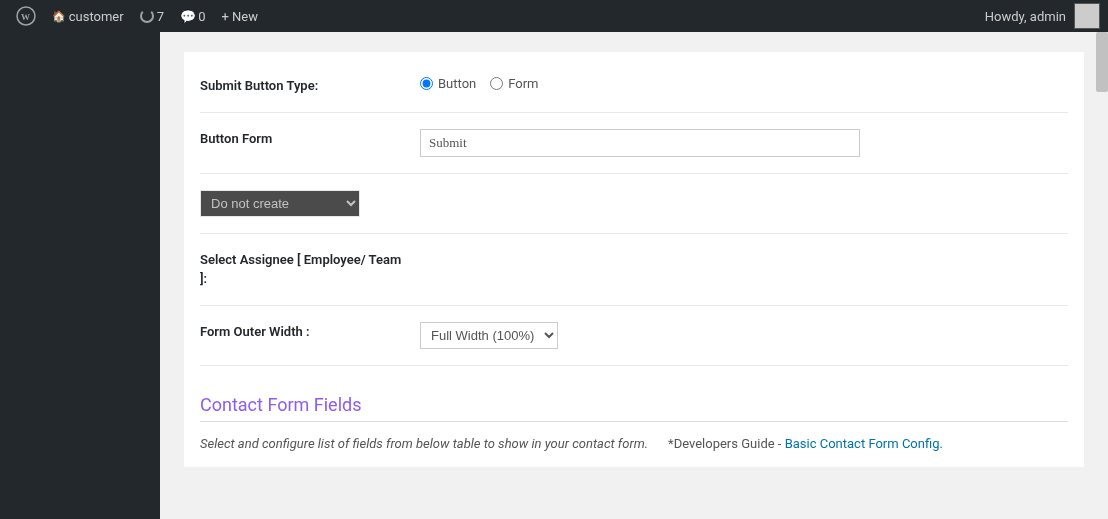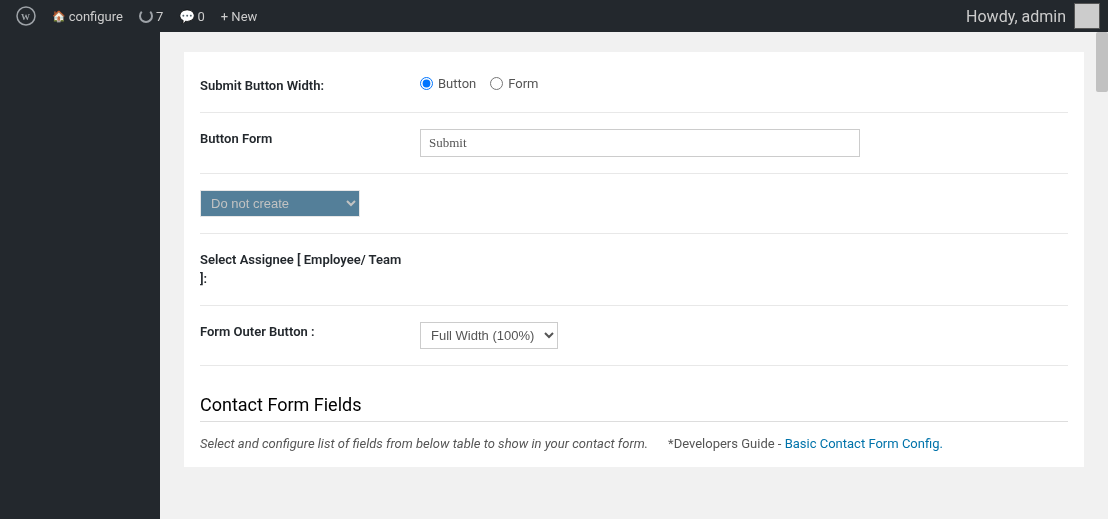--- a/index.html
+++ b/index.html
@@ -29,21 +29,21 @@
     }
     .admin-bar-right {
       margin-left: auto;
       display: flex;
       align-items: center;
     }
     .wp-logo {
       width: 20px; height: 20px;
       fill: #9ea3a8;
     }
-    .howdy-text { color: #ccc; font-size: 16px; padding: 0 8px; }
+    .howdy-text { color: #ccc; font-size: 13px; padding: 0 8px; }
     .avatar-box {
       width: 26px; height: 26px;
       background: #ccc;
       border: 1px solid #555;
     }
     .update-icon {
       display: inline-block;
       width: 14px; height: 14px;
       border: 2px solid #9ea3a8;
       border-radius: 50%;
@@ -130,21 +130,21 @@
       border: 1px solid #ddd;
       padding: 4px 6px;
       font-size: 13px;
       width: 160px;
     }
 
     
     .section-heading {
       font-size: 18px;
       font-weight: 400;
-      color: #000000;
+      color: #8b5cf6;
       margin-top: 28px;
       margin-bottom: 8px;
       padding-bottom: 6px;
       border-bottom: 1px solid #ddd;
     }
 
     
     .footer-text {
       color: #555;
       font-size: 13px;
@@ -192,21 +192,21 @@
 
 <div class="admin-bar">
   <div class="admin-bar-item">
     <svg class="wp-logo" viewBox="0 0 20 20">
       <circle cx="10" cy="10" r="9" fill="none" stroke="#9ea3a8" stroke-width="1.5"></circle>
       <text x="5" y="14" font-size="9" fill="#9ea3a8" font-family="serif" font-weight="bold">W</text>
     </svg>
   </div>
   <div class="admin-bar-item">
     <span style="margin-right:3px; font-size:11px;">🏠</span>
-    <span>configure</span>
+    <span>customer</span>
   </div>
   <div class="admin-bar-item">
     <span class="update-icon"></span>
     <span>7</span>
   </div>
   <div class="admin-bar-item">
     <span class="comment-icon">💬</span>
     <span>0</span>
   </div>
   <div class="admin-bar-item">
@@ -221,21 +221,21 @@
 <div class="sidebar"></div>
 
 <div class="scrollbar-track">
   <div class="scrollbar-thumb"></div>
 </div>
 
 <div class="main-content">
   <div class="content-panel">
 
     <div class="form-row">
-      <div class="form-label">Submit Button Width:</div>
+      <div class="form-label">Submit Button Type:</div>
       <div class="form-control-area">
         <div class="radio-group">
           <label class="radio-label">
             <input type="radio" name="submit_type" checked="" style="">
             <span>Button</span>
           </label>
           <label class="radio-label">
             <input type="radio" name="submit_type" style="">
             <span>Form</span>
           </label>
@@ -246,32 +246,32 @@
     <div class="form-row">
       <div class="form-label">Button Form</div>
       <div class="form-control-area">
         <input type="text" class="text-input" value="Submit" style="">
       </div>
     </div>
 
 
     <div class="form-row">
       <div class="form-control-area">
-        <select class="select-field select-disabled" disabled="" style="color:#aaa; background:#0c4a6e;">
+        <select class="select-field select-disabled" disabled="" style="color:#aaa; background:#000000;">
           <option>Do not create</option>
         </select>
       </div>
     </div>
 
     <div class="form-row">
       <div class="form-label">Select Assignee [ Employee/ Team ]:</div>
     </div>
 
     <div class="form-row">
-      <div class="form-label">Form Outer Button :</div>
+      <div class="form-label">Form Outer Width :</div>
       <div class="form-control-area">
         <select class="select-field">
           <option>Full Width (100%)</option>
           <option>Half Width (50%)</option>
         </select>
       </div>
     </div>
 
     <div style="margin-top: 24px;">
       <h2 class="section-heading">Contact Form Fields</h2>

